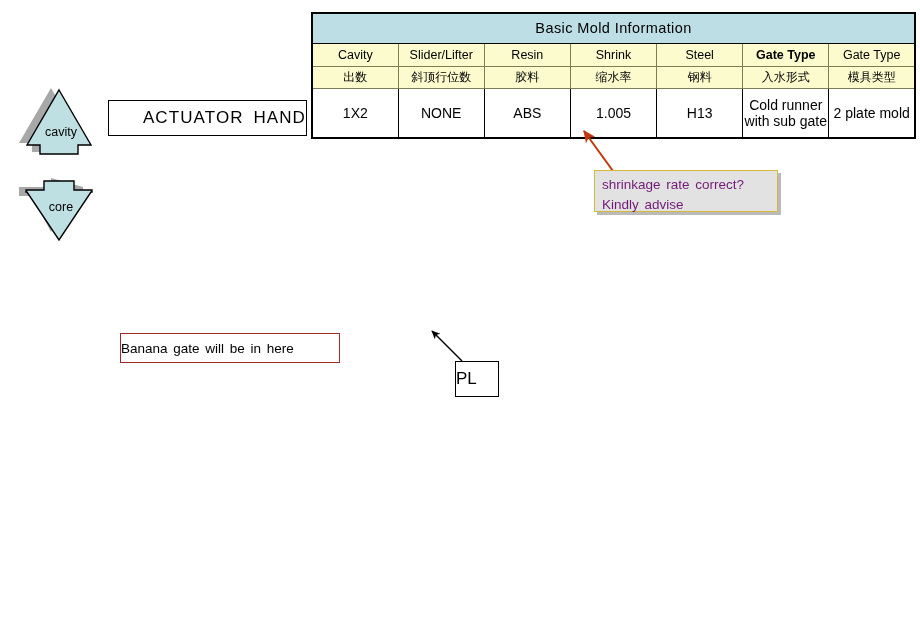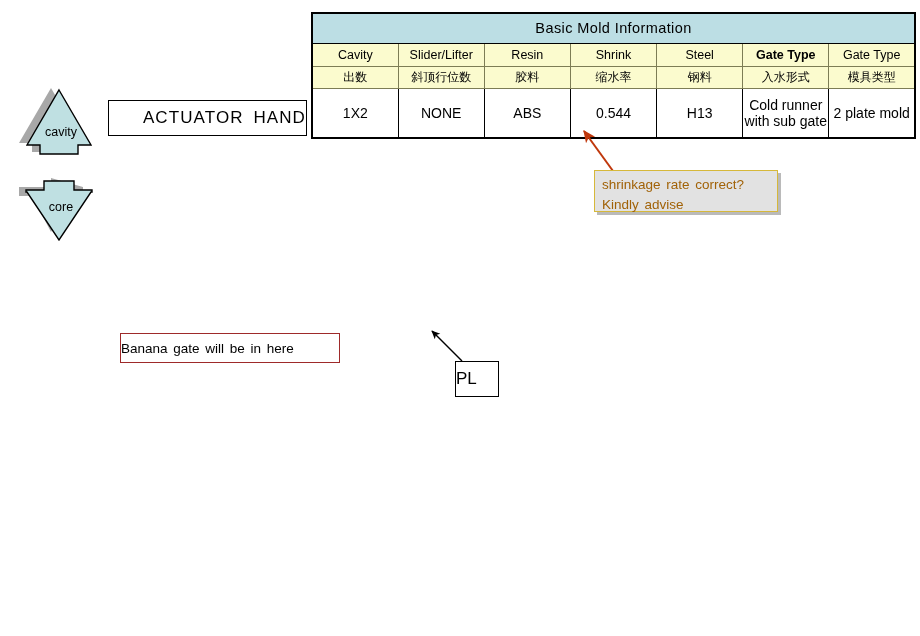--- a/index.html
+++ b/index.html
@@ -125,21 +125,21 @@
   
   #shrink-callout {
     position: absolute;
     left: 594px;
     top: 170px;
     width: 184px;
     height: 42px;
     background: #e2e2e2;
     border: 1.5px solid #d6b83a;
     box-shadow: 3px 3px 0 rgba(130,130,130,0.55);
-    color: #a16207;
+    color: #701a75;
     font-size: 13.5px;
     line-height: 1.45;
     padding: 4px 7px 0 7px;
     box-sizing: border-box;
     word-spacing: 2px;
   }
 
   
   .overlay {
     position: absolute;
@@ -199,21 +199,21 @@
       <td class="hdr-cn">胶料</td>
       <td class="hdr-cn">缩水率</td>
       <td class="hdr-cn">钢料</td>
       <td class="hdr-cn">入水形式</td>
       <td class="hdr-cn">模具类型</td>
     </tr>
     <tr>
       <td class="data-cell">1X2</td>
       <td class="data-cell">NONE</td>
       <td class="data-cell">ABS</td>
-      <td class="data-cell">0.544</td>
+      <td class="data-cell">1.005</td>
       <td class="data-cell">H13</td>
       <td class="data-cell">Cold runner with sub gate</td>
       <td class="data-cell">2 plate mold</td>
     </tr>
   </tbody>
 </table>
 
 <svg class="overlay" viewBox="0 0 920 636" xmlns="http://www.w3.org/2000/svg">
   <defs>
     <marker id="red-head" markerWidth="7" markerHeight="7" refX="5.6" refY="3.2" orient="auto" markerUnits="strokeWidth">

